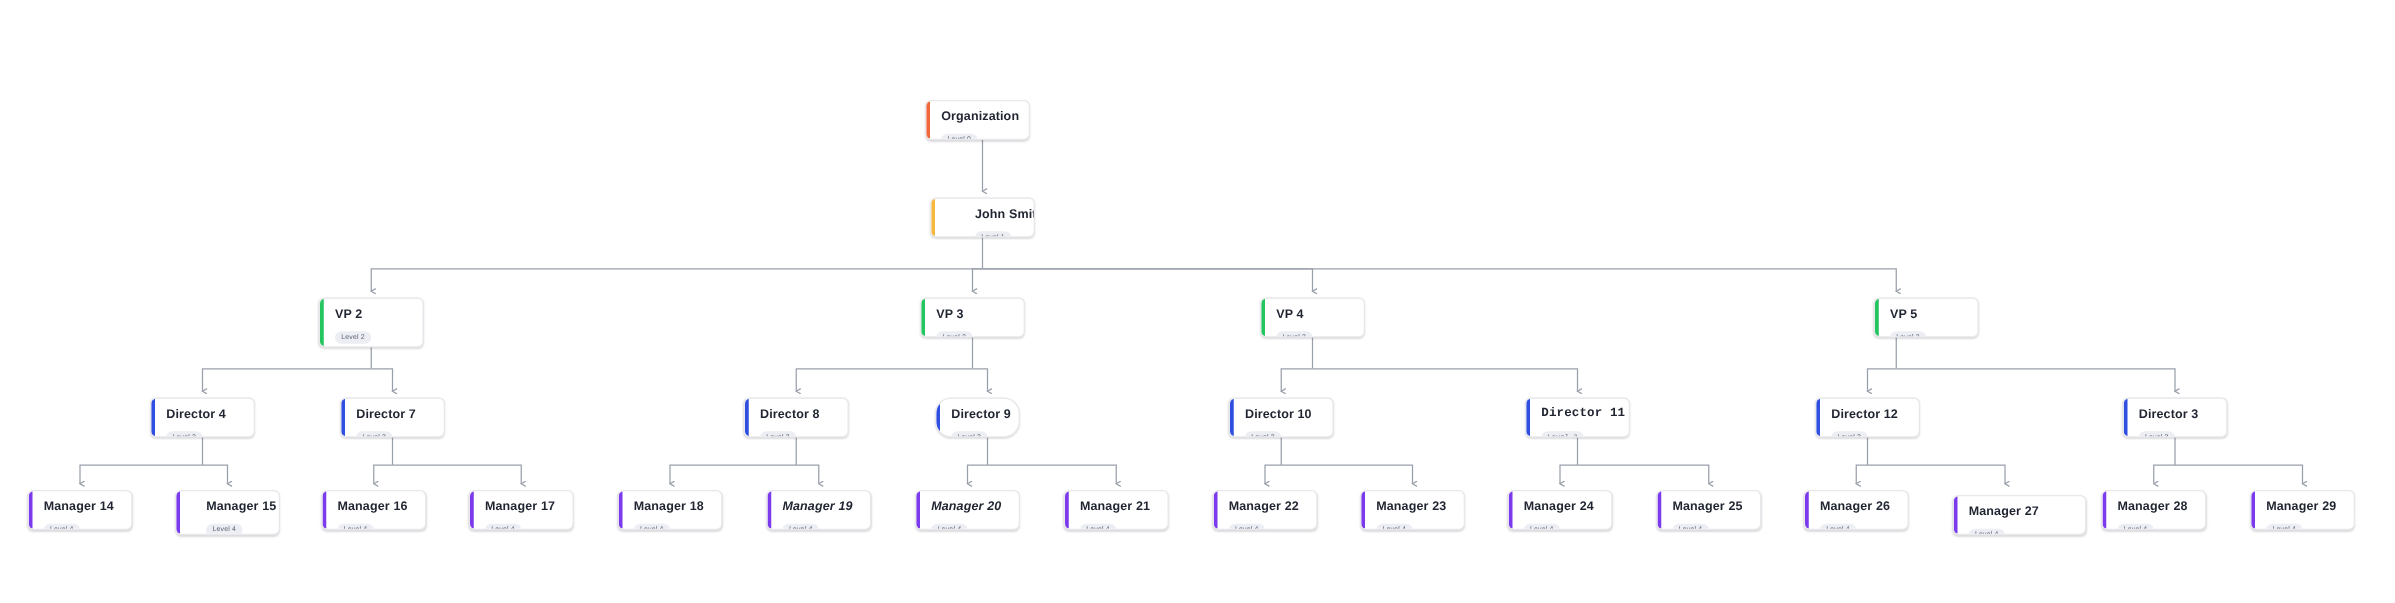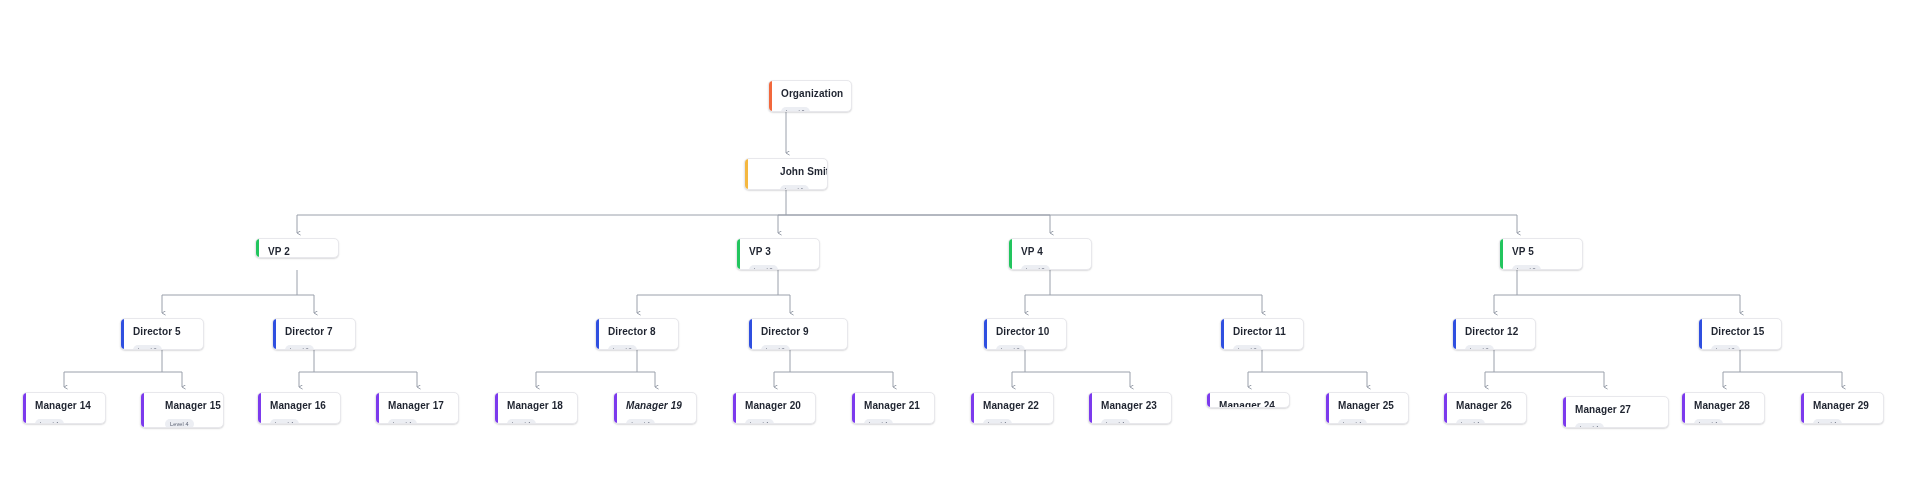--- a/index.html
+++ b/index.html
@@ -115,44 +115,44 @@
         <path d="M1262,372 L1367,372 L1367,387" fill="none" stroke="#9aa0ab" stroke-width="1" marker-end="url(#arrowhead)"></path>
         <path d="M1494,350 L1494,372" fill="none" stroke="#9aa0ab" stroke-width="1"></path>
         <path d="M1494,372 L1485,372 L1485,387" fill="none" stroke="#9aa0ab" stroke-width="1" marker-end="url(#arrowhead)"></path>
         <path d="M1494,372 L1604,372 L1604,387" fill="none" stroke="#9aa0ab" stroke-width="1" marker-end="url(#arrowhead)"></path>
         <path d="M1740,350 L1740,372" fill="none" stroke="#9aa0ab" stroke-width="1"></path>
         <path d="M1740,372 L1723,372 L1723,387" fill="none" stroke="#9aa0ab" stroke-width="1" marker-end="url(#arrowhead)"></path>
         <path d="M1740,372 L1842,372 L1842,387" fill="none" stroke="#9aa0ab" stroke-width="1" marker-end="url(#arrowhead)"></path>
       </g>
   </svg>
   <div id="nodes">
-      <div class="node-card" style="left: 768px; top: 80px; width: 84px; height: 32px;"><div class="node-accent" style="background: rgb(242, 104, 60);"></div><div class="node-title">Organization</div><span class="node-badge">Level 0</span></div>
+      <div class="node-card" style="left: 740px; top: 80px; width: 84px; height: 32px;"><div class="node-accent" style="background: rgb(242, 104, 60);"></div><div class="node-title">Organization</div><span class="node-badge">Level 0</span></div>
       <div class="node-card" style="left: 744px; top: 158px; width: 84px; height: 32px; padding-left: 35px;"><div class="node-accent" style="background: rgb(244, 183, 64);"></div><div class="node-title">John Smith</div><span class="node-badge">Level 1</span></div>
-      <div class="node-card" style="left: 255px; top: 238px; width: 84px; height: 20px;"><div class="node-accent" style="background: rgb(34, 197, 94);"></div><div class="node-title">VP 2</div><span class="node-badge">Level 2</span></div>
+      <div class="node-card" style="left: 255px; top: 238px; width: 84px; height: 40px;"><div class="node-accent" style="background: rgb(34, 197, 94);"></div><div class="node-title">VP 2</div><span class="node-badge">Level 2</span></div>
       <div class="node-card" style="left: 736px; top: 238px; width: 84px; height: 32px;"><div class="node-accent" style="background: rgb(34, 197, 94);"></div><div class="node-title">VP 3</div><span class="node-badge">Level 2</span></div>
       <div class="node-card" style="left: 1008px; top: 238px; width: 84px; height: 32px;"><div class="node-accent" style="background: rgb(34, 197, 94);"></div><div class="node-title">VP 4</div><span class="node-badge">Level 2</span></div>
       <div class="node-card" style="left: 1475px; top: 238px; width: 84px; height: 32px; margin-left: 24px;"><div class="node-accent" style="background: rgb(34, 197, 94);"></div><div class="node-title">VP 5</div><span class="node-badge">Level 2</span></div>
-      <div class="node-card" style="left: 120px; top: 318px; width: 84px; height: 32px;"><div class="node-accent" style="background: rgb(47, 79, 224);"></div><div class="node-title">Director 5</div><span class="node-badge">Level 3</span></div>
+      <div class="node-card" style="left: 120px; top: 318px; width: 84px; height: 32px;"><div class="node-accent" style="background: rgb(47, 79, 224);"></div><div class="node-title">Director 4</div><span class="node-badge">Level 3</span></div>
       <div class="node-card" style="left: 272px; top: 318px; width: 84px; height: 32px;"><div class="node-accent" style="background: rgb(47, 79, 224);"></div><div class="node-title">Director 7</div><span class="node-badge">Level 3</span></div>
       <div class="node-card" style="left: 595px; top: 318px; width: 84px; height: 32px;"><div class="node-accent" style="background: rgb(47, 79, 224);"></div><div class="node-title">Director 8</div><span class="node-badge">Level 3</span></div>
-      <div class="node-card" style="left: 748px; top: 318px; width: 100px; height: 32px;"><div class="node-accent" style="background: rgb(47, 79, 224);"></div><div class="node-title">Director 9</div><span class="node-badge">Level 3</span></div>
+      <div class="node-card" style="left: 748px; top: 318px; width: 68px; height: 32px; border-radius: 13px;"><div class="node-accent" style="background: rgb(47, 79, 224);"></div><div class="node-title">Director 9</div><span class="node-badge">Level 3</span></div>
       <div class="node-card" style="left: 983px; top: 318px; width: 84px; height: 32px;"><div class="node-accent" style="background: rgb(47, 79, 224);"></div><div class="node-title">Director 10</div><span class="node-badge">Level 3</span></div>
-      <div class="node-card" style="left: 1220px; top: 318px; width: 84px; height: 32px;"><div class="node-accent" style="background: rgb(47, 79, 224);"></div><div class="node-title">Director 11</div><span class="node-badge">Level 3</span></div>
+      <div class="node-card" style="left: 1220px; top: 318px; width: 84px; height: 32px; font-family: Liberation Mono, monospace;"><div class="node-accent" style="background: rgb(47, 79, 224);"></div><div class="node-title">Director 11</div><span class="node-badge">Level 3</span></div>
       <div class="node-card" style="left: 1452px; top: 318px; width: 84px; height: 32px;"><div class="node-accent" style="background: rgb(47, 79, 224);"></div><div class="node-title">Director 12</div><span class="node-badge">Level 3</span></div>
-      <div class="node-card" style="left: 1698px; top: 318px; width: 84px; height: 32px;"><div class="node-accent" style="background: rgb(47, 79, 224);"></div><div class="node-title">Director 15</div><span class="node-badge">Level 3</span></div>
+      <div class="node-card" style="left: 1698px; top: 318px; width: 84px; height: 32px;"><div class="node-accent" style="background: rgb(47, 79, 224);"></div><div class="node-title">Director 3</div><span class="node-badge">Level 3</span></div>
       <div class="node-card" style="left: 22px; top: 392px; width: 84px; height: 32px;"><div class="node-accent" style="background: rgb(124, 58, 237);"></div><div class="node-title">Manager 14</div><span class="node-badge">Level 4</span></div>
       <div class="node-card" style="left: 140px; top: 392px; width: 84px; height: 36px; padding-left: 24px;"><div class="node-accent" style="background: rgb(124, 58, 237);"></div><div class="node-title">Manager 15</div><span class="node-badge">Level 4</span></div>
       <div class="node-card" style="left: 257px; top: 392px; width: 84px; height: 32px;"><div class="node-accent" style="background: rgb(124, 58, 237);"></div><div class="node-title">Manager 16</div><span class="node-badge">Level 4</span></div>
       <div class="node-card" style="left: 375px; top: 392px; width: 84px; height: 32px;"><div class="node-accent" style="background: rgb(124, 58, 237);"></div><div class="node-title">Manager 17</div><span class="node-badge">Level 4</span></div>
       <div class="node-card" style="left: 494px; top: 392px; width: 84px; height: 32px;"><div class="node-accent" style="background: rgb(124, 58, 237);"></div><div class="node-title">Manager 18</div><span class="node-badge">Level 4</span></div>
       <div class="node-card" style="left: 613px; top: 392px; width: 84px; height: 32px; font-style: italic;"><div class="node-accent" style="background: rgb(124, 58, 237);"></div><div class="node-title">Manager 19</div><span class="node-badge">Level 4</span></div>
-      <div class="node-card" style="left: 732px; top: 392px; width: 84px; height: 32px;"><div class="node-accent" style="background: rgb(124, 58, 237);"></div><div class="node-title">Manager 20</div><span class="node-badge">Level 4</span></div>
+      <div class="node-card" style="left: 732px; top: 392px; width: 84px; height: 32px; font-style: italic;"><div class="node-accent" style="background: rgb(124, 58, 237);"></div><div class="node-title">Manager 20</div><span class="node-badge">Level 4</span></div>
       <div class="node-card" style="left: 851px; top: 392px; width: 84px; height: 32px;"><div class="node-accent" style="background: rgb(124, 58, 237);"></div><div class="node-title">Manager 21</div><span class="node-badge">Level 4</span></div>
       <div class="node-card" style="left: 970px; top: 392px; width: 84px; height: 32px;"><div class="node-accent" style="background: rgb(124, 58, 237);"></div><div class="node-title">Manager 22</div><span class="node-badge">Level 4</span></div>
       <div class="node-card" style="left: 1088px; top: 392px; width: 84px; height: 32px;"><div class="node-accent" style="background: rgb(124, 58, 237);"></div><div class="node-title">Manager 23</div><span class="node-badge">Level 4</span></div>
-      <div class="node-card" style="left: 1206px; top: 392px; width: 84px; height: 16px;"><div class="node-accent" style="background: rgb(124, 58, 237);"></div><div class="node-title">Manager 24</div><span class="node-badge">Level 4</span></div>
+      <div class="node-card" style="left: 1206px; top: 392px; width: 84px; height: 32px;"><div class="node-accent" style="background: rgb(124, 58, 237);"></div><div class="node-title">Manager 24</div><span class="node-badge">Level 4</span></div>
       <div class="node-card" style="left: 1325px; top: 392px; width: 84px; height: 32px;"><div class="node-accent" style="background: rgb(124, 58, 237);"></div><div class="node-title">Manager 25</div><span class="node-badge">Level 4</span></div>
       <div class="node-card" style="left: 1443px; top: 392px; width: 84px; height: 32px;"><div class="node-accent" style="background: rgb(124, 58, 237);"></div><div class="node-title">Manager 26</div><span class="node-badge">Level 4</span></div>
       <div class="node-card" style="left: 1562px; top: 396px; width: 107px; height: 32px;"><div class="node-accent" style="background: rgb(124, 58, 237);"></div><div class="node-title">Manager 27</div><span class="node-badge">Level 4</span></div>
       <div class="node-card" style="left: 1681px; top: 392px; width: 84px; height: 32px;"><div class="node-accent" style="background: rgb(124, 58, 237);"></div><div class="node-title">Manager 28</div><span class="node-badge">Level 4</span></div>
       <div class="node-card" style="left: 1800px; top: 392px; width: 84px; height: 32px;"><div class="node-accent" style="background: rgb(124, 58, 237);"></div><div class="node-title">Manager 29</div><span class="node-badge">Level 4</span></div>
     </div>
 </div>
 
 </body></html>

